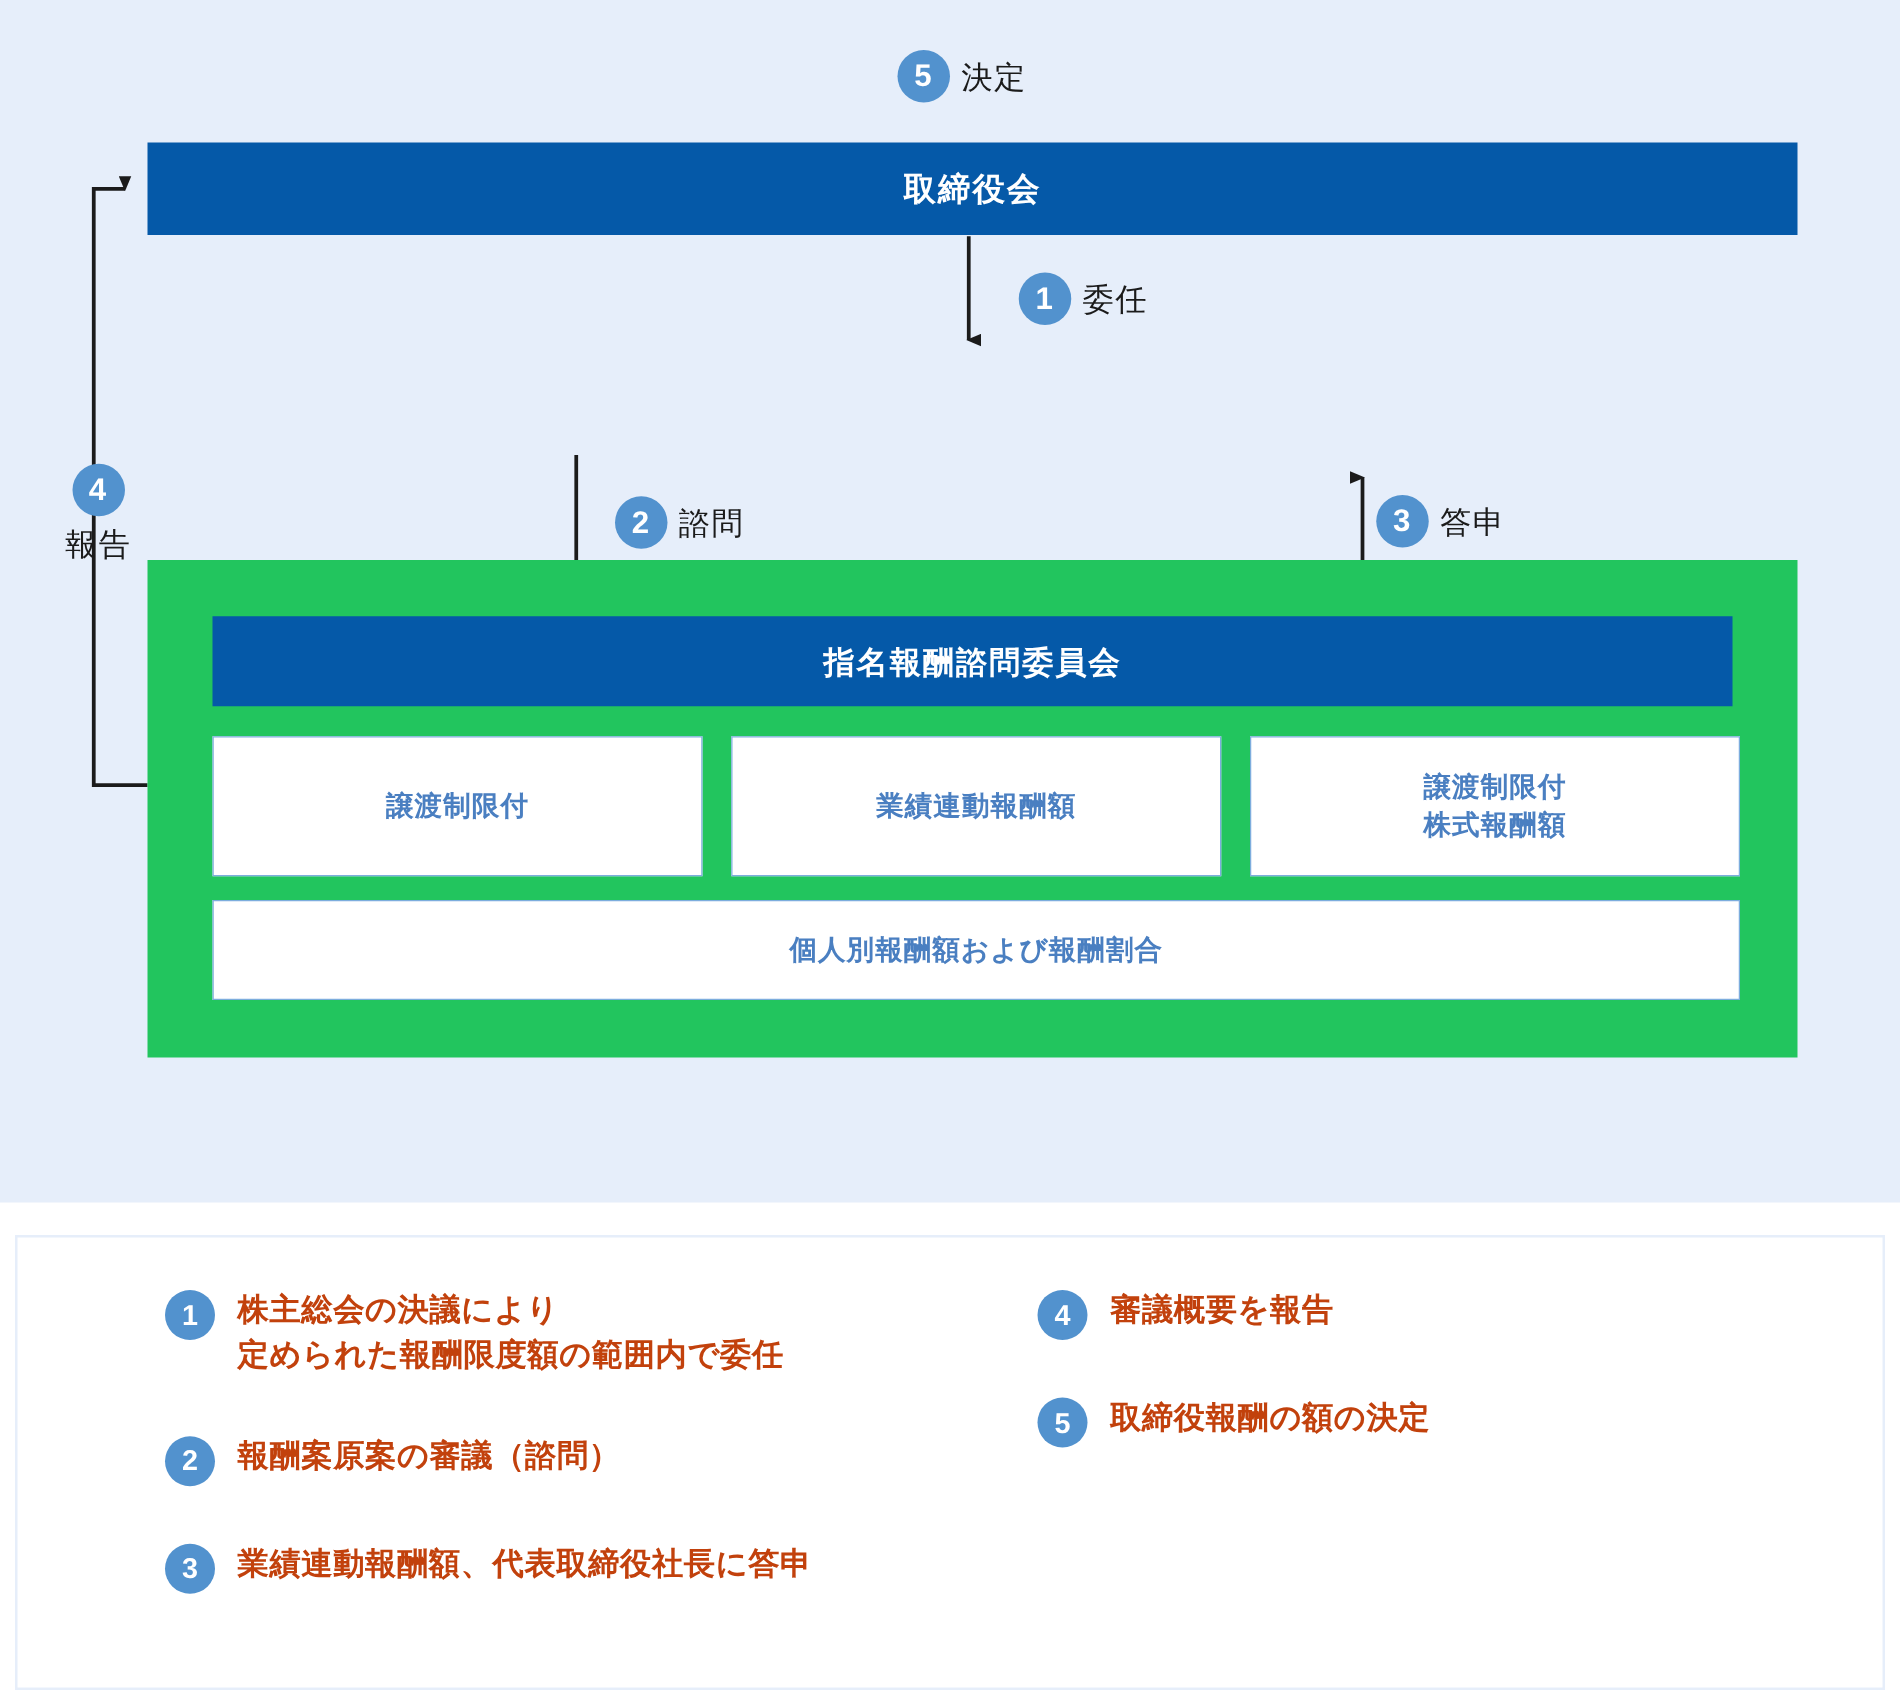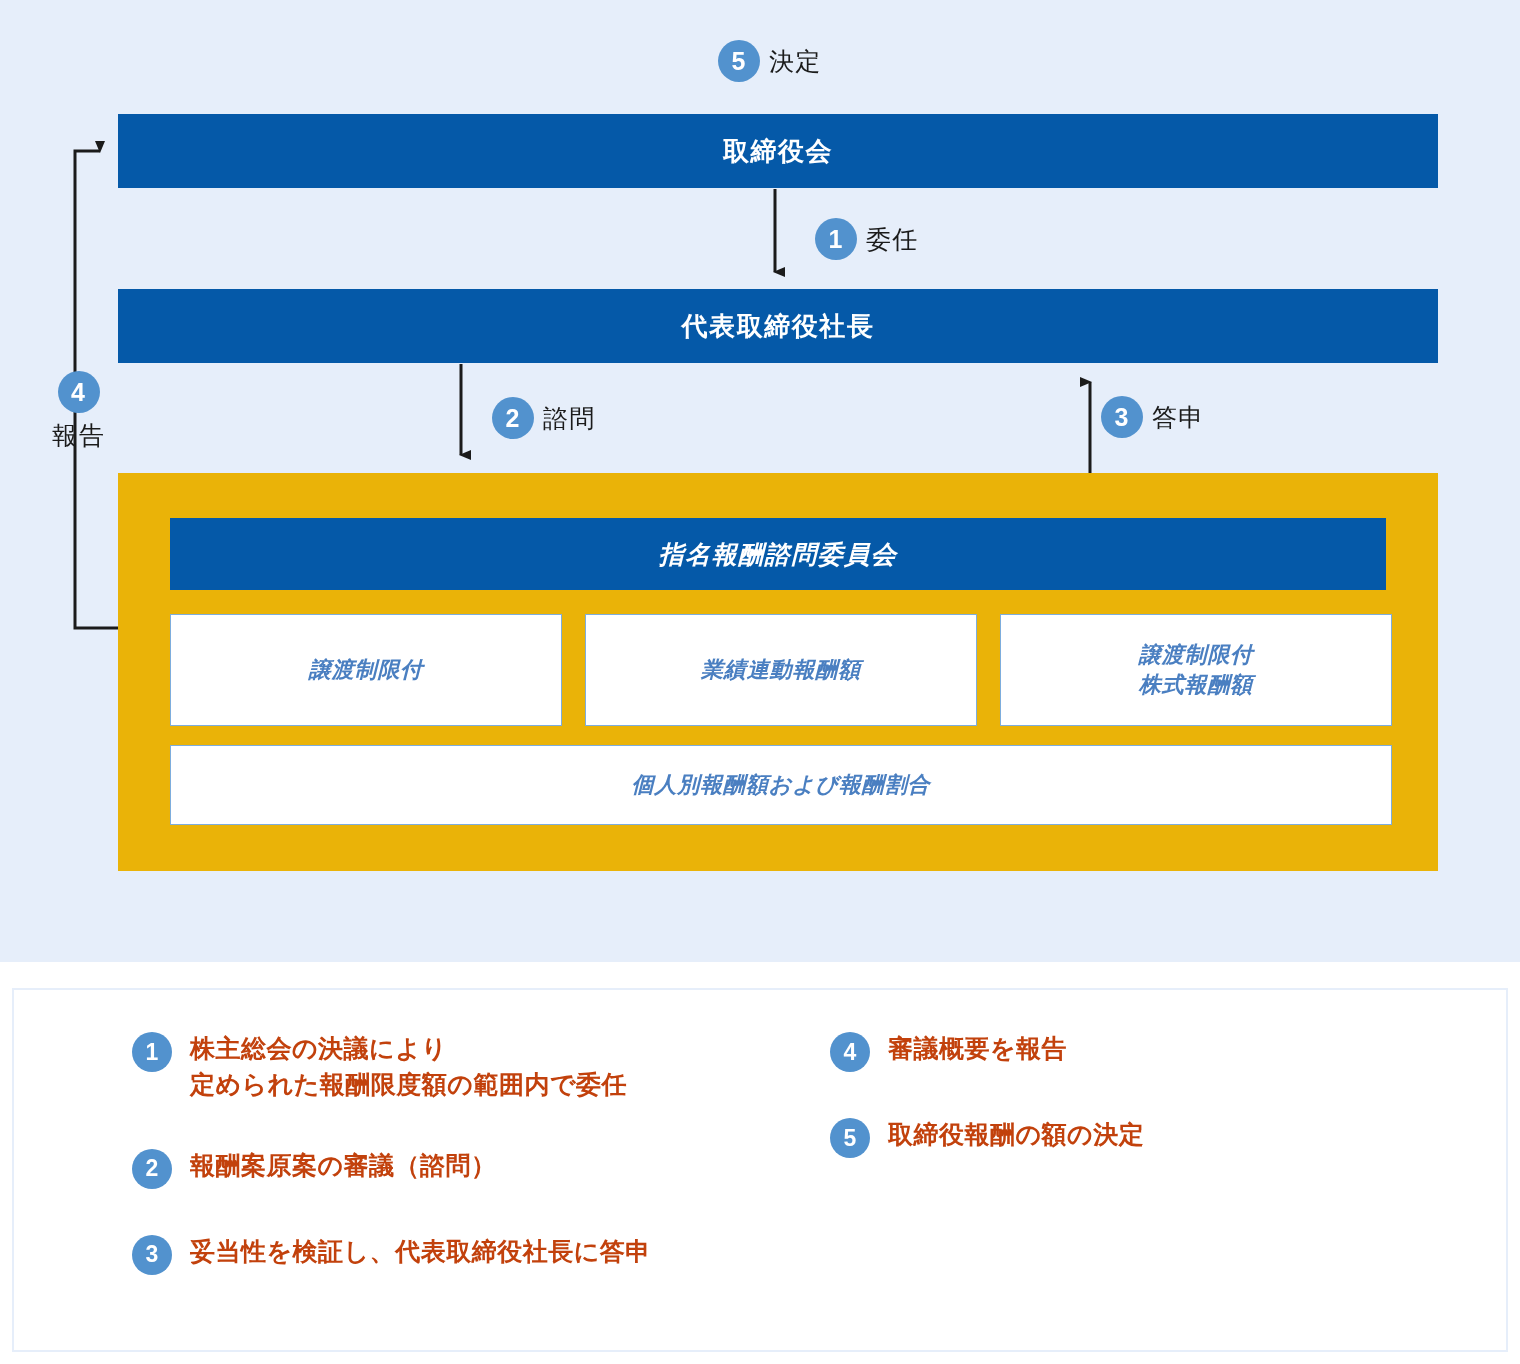--- a/index.html
+++ b/index.html
@@ -27,23 +27,22 @@
     font-weight:bold;
     display:flex;align-items:center;justify-content:center;
     letter-spacing:.06em;
     text-align:right;
   }
   .bar-board{left:118px;top:114px;width:1320px;height:74px;font-size:26px;}
   .bar-president{left:118px;top:289px;width:1320px;height:74px;font-size:26px;}
 
   
   .committee-panel{
-    position:absolute;left:118px;top:473px;width:1320px;height:398px;
-    background:#eab308;
-    font-style:italic;
+    position:absolute;left:118px;top:448px;width:1320px;height:398px;
+    background:#22c55e;
   }
   .committee-title{
     position:absolute;left:52px;top:45px;width:1216px;height:72px;
     background:#0559a8;color:#fff;font-weight:bold;font-size:25px;
     display:flex;align-items:center;justify-content:center;letter-spacing:.06em;
   }
   .cbox{
     position:absolute;background:#ffffff;border:1px solid #7daddd;
     color:#4a7fc1;font-weight:bold;font-size:22px;
     display:flex;align-items:center;justify-content:center;text-align:center;
@@ -143,23 +142,20 @@
 
     <div class="bar bar-board">
       <span>取締役会</span>
     </div>
 
     <div class="flow-label label-1">
       <span class="badge badge-lg">1</span>
       <span>委任</span>
     </div>
 
-    <div class="bar bar-president">
-      <span>代表取締役社長</span>
-    </div>
 
     <div class="flow-label label-2">
       <span class="badge badge-lg">2</span>
       <span>諮問</span>
     </div>
 
     <div class="flow-label label-3">
       <span class="badge badge-lg">3</span>
       <span>答申</span>
     </div>
@@ -197,21 +193,21 @@
         <span class="badge badge-sm">1</span>
         <span class="legend-text">株主総会の決議により
 定められた報酬限度額の範囲内で委任</span>
       </div>
       <div class="legend-item">
         <span class="badge badge-sm">2</span>
         <span class="legend-text">報酬案原案の審議（諮問）</span>
       </div>
       <div class="legend-item">
         <span class="badge badge-sm">3</span>
-        <span class="legend-text">妥当性を検証し、代表取締役社長に答申</span>
+        <span class="legend-text">業績連動報酬額、代表取締役社長に答申</span>
       </div>
     </div>
 
     <div class="legend-col legend-col-right">
       <div class="legend-item">
         <span class="badge badge-sm">4</span>
         <span class="legend-text">審議概要を報告</span>
       </div>
       <div class="legend-item">
         <span class="badge badge-sm">5</span>

